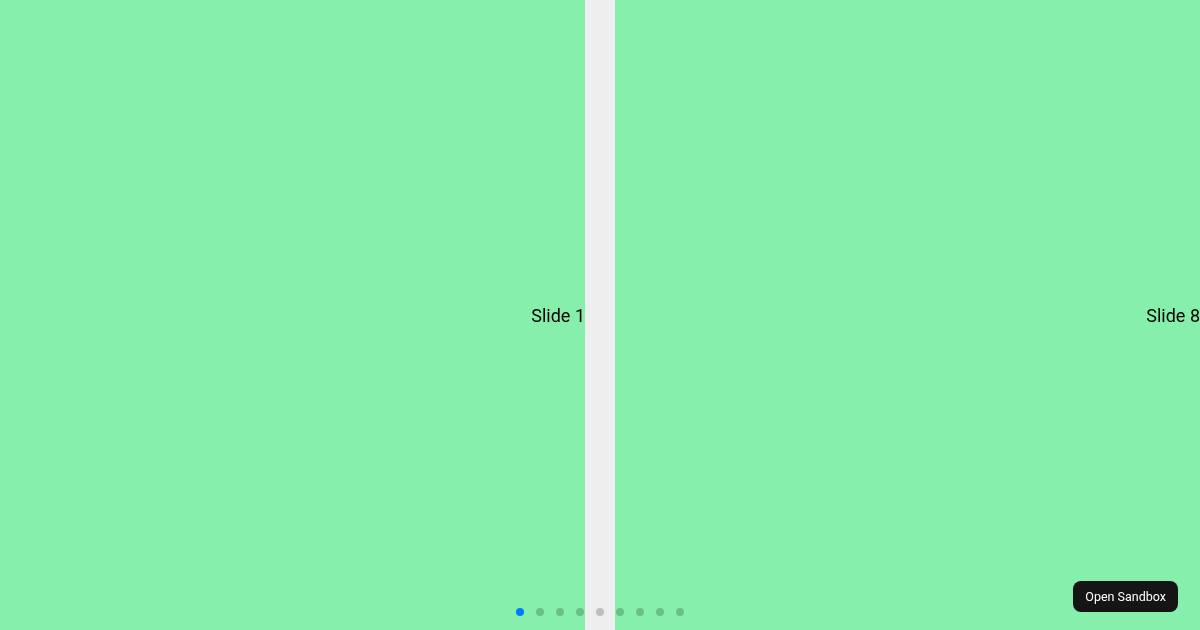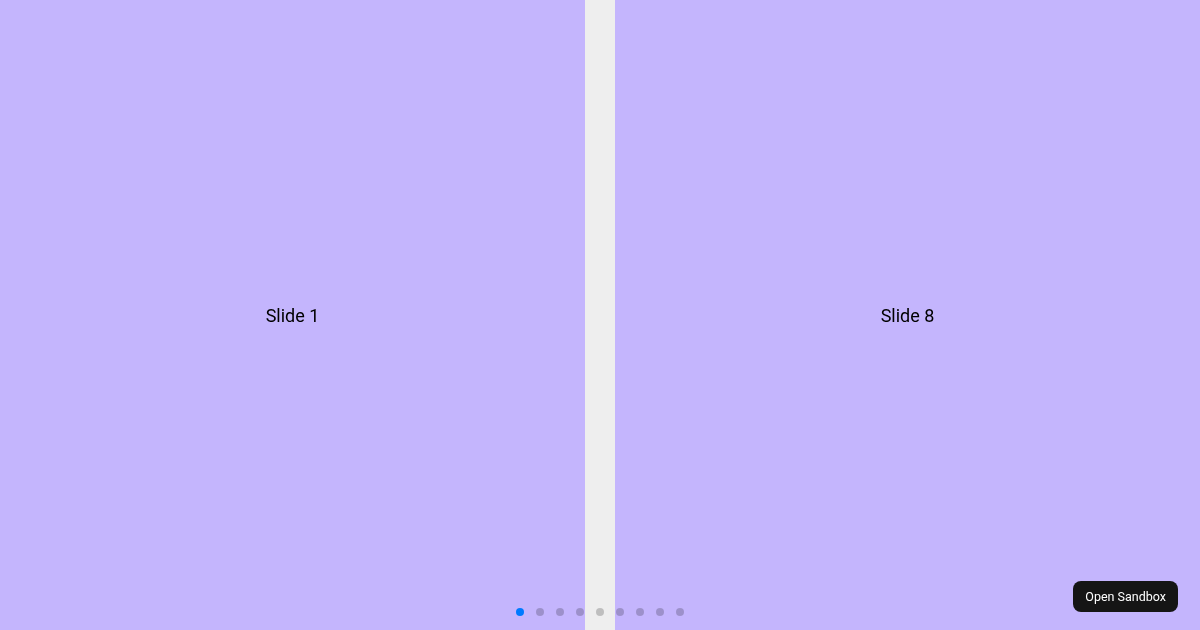--- a/index.html
+++ b/index.html
@@ -18,24 +18,24 @@
       overflow: hidden;
     }
     .swiper-wrapper {
       display: flex;
       height: 100%;
       width: 100%;
     }
     .swiper-slide {
       flex: 0 0 585px;
       height: 100%;
-      background: #c4b5fd;
+      background: #86efac;
       display: flex;
       align-items: center;
-      justify-content: center;
+      justify-content: flex-end;
       font-size: 18px;
       color: #000;
       margin-right: 30px;
     }
     .swiper-slide:last-child { margin-right: 0; }
     .swiper-pagination {
       position: absolute;
       bottom: 10px;
       left: 0;
       width: 100%;

